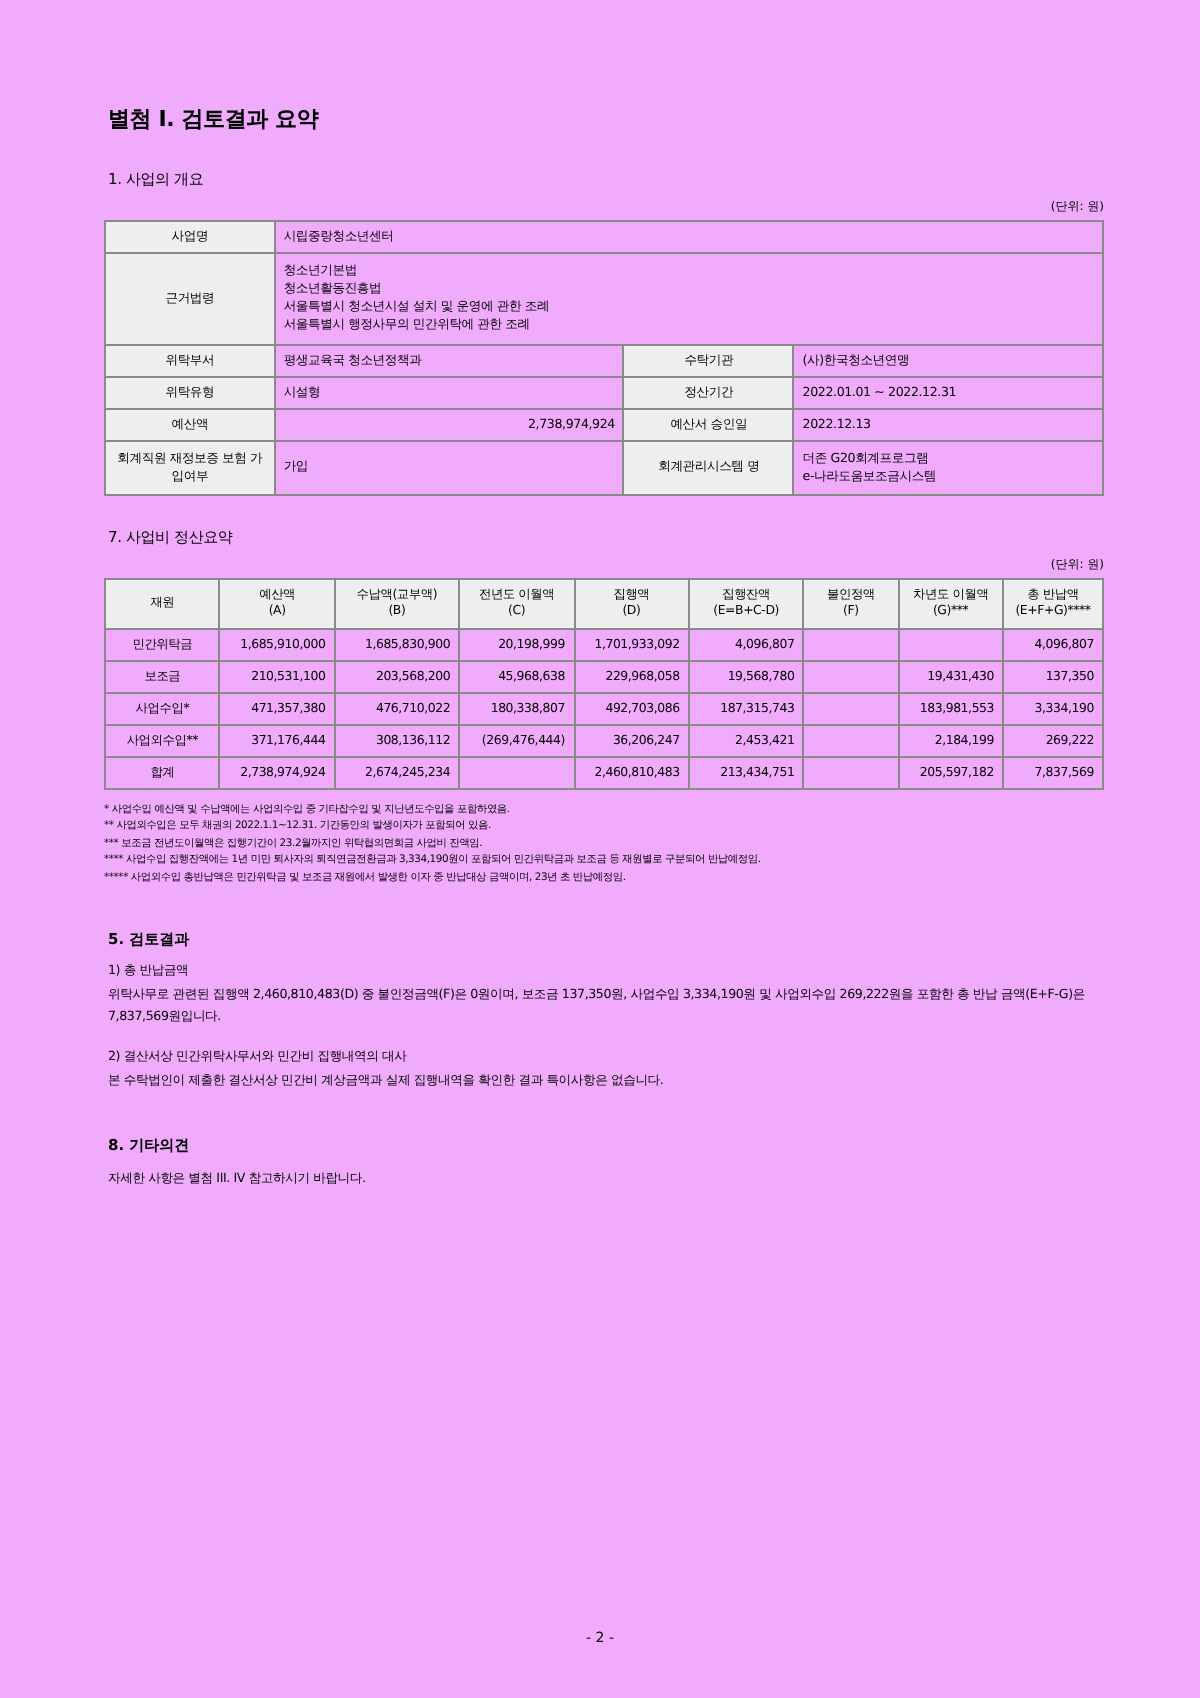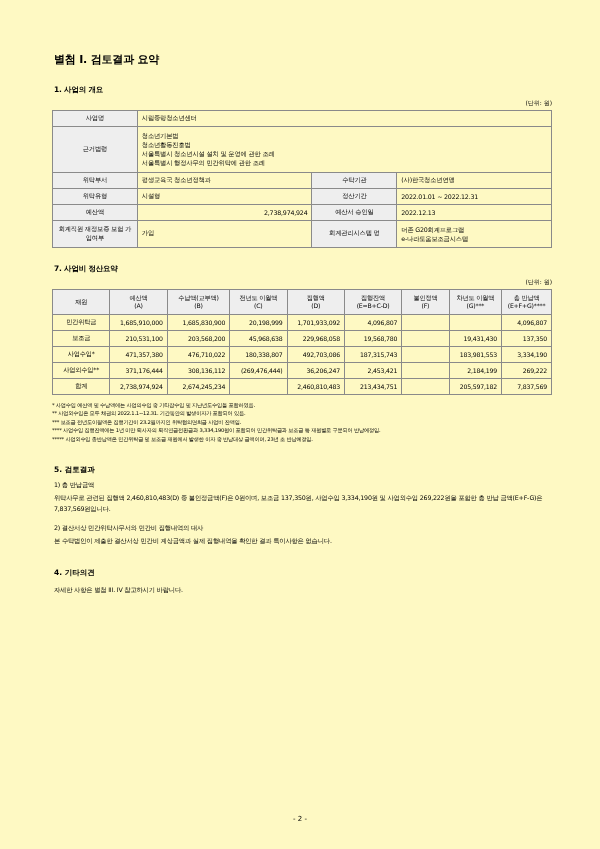--- a/index.html
+++ b/index.html
@@ -6,37 +6,37 @@
     margin: 0;
     padding: 0;
     background: #d9d9d9;
   }
   body {
     font-family: "DejaVu Sans", "Liberation Sans", sans-serif;
   }
   .page {
     width: 600px;
     height: 849px;
-    background: #fef9c3;
+    background: #f0abfc;
     position: relative;
     margin: 0 auto;
     box-sizing: border-box;
     padding: 52px 48px 0 52px;
     overflow: hidden;
   }
   .doc-title {
     font-size: 11px;
     font-weight: bold;
     color: #000;
     margin: 0 0 18px 2px;
     letter-spacing: -0.2px;
   }
   .sec-heading {
     font-size: 7.5px;
-    font-weight: bold;
+    font-weight: normal;
     color: #000;
     margin: 0 0 4px 2px;
     letter-spacing: -0.2px;
   }
   .unit-note {
     font-size: 6px;
     text-align: right;
     margin: 0 0 2px 0;
     color: #000;
   }
@@ -296,17 +296,17 @@
   <div class="sub-head">1) 총 반납금액</div>
   <div class="body-text">위탁사무로 관련된 집행액 2,460,810,483(D) 중 불인정금액(F)은 0원이며, 보조금 137,350원, 사업수입 3,334,190원 및 사업외수입 269,222원을 포함한 총 반납 금액(E+F-G)은 7,837,569원입니다.</div>
 
   <div class="para-gap"></div>
 
   <div class="sub-head">2) 결산서상 민간위탁사무서와 민간비 집행내역의 대사</div>
   <div class="body-text">본 수탁법인이 제출한 결산서상 민간비 계상금액과 실제 집행내역을 확인한 결과 특이사항은 없습니다.</div>
 
   <div class="section-gap"></div>
 
-  <div class="sec3-heading">4. 기타의견</div>
+  <div class="sec3-heading">8. 기타의견</div>
   <div class="body-text">자세한 사항은 별첨 III. IV 참고하시기 바랍니다.</div>
 
   <div class="page-number">- 2 -</div>
 </div>
 
 </body></html>

